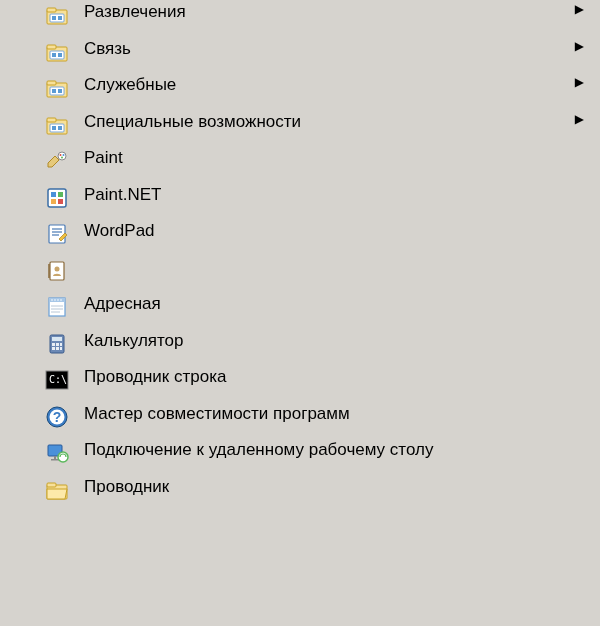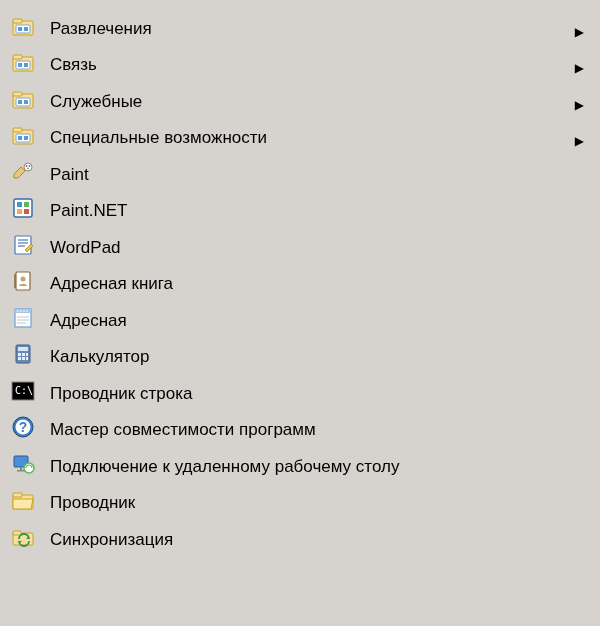--- a/index.html
+++ b/index.html
@@ -12,25 +12,26 @@
       color: #000;
       overflow: hidden;
     }
     .menu {
       display: flex;
       flex-direction: column;
       padding: 2px 0;
     }
     .menu-item {
       display: flex;
-      align-items: flex-end;
+      align-items: flex-start;
       height: 36.5px;
       padding: 0 16px 0 10px;
       cursor: default;
       position: relative;
+      margin-left: 34px;
     }
     .icon-slot {
       width: 26px;
       height: 26px;
       margin-right: 14px;
       flex-shrink: 0;
       display: flex;
       align-items: center;
       justify-content: center;
     }
@@ -140,21 +141,20 @@
     </div>
     <div class="menu-item">
       <span class="icon-slot">
         <svg width="24" height="24" viewBox="0 0 24 24">
         <path d="M5 4 C5 3 6 3 6 3 L18 3 C19 3 19 4 19 4 L19 20 C19 21 18 21 18 21 L6 21 C5 21 5 20 5 20 Z" fill="#fff" stroke="#8a6a3a" stroke-width="1.2"></path>
         <path d="M4 5 L4 19" stroke="#8a6a3a" stroke-width="1.5"></path>
         <circle cx="12" cy="10" r="2.5" fill="#c9a56a"></circle>
         <path d="M8 17 C8 14 16 14 16 17" fill="#c9a56a"></path>
       </svg>
       </span>
-      <span class="label">Адресная книга</span>
     </div>
     <div class="menu-item">
       <span class="icon-slot">
         <svg width="24" height="24" viewBox="0 0 24 24">
         <rect x="4" y="3" width="16" height="18" fill="#fff" stroke="#6aa0d8" stroke-width="1.2"></rect>
         <rect x="4" y="3" width="16" height="4" fill="#a7c7e7"></rect>
         <circle cx="7" cy="5" r="0.8" fill="#fff"></circle>
           <circle cx="10" cy="5" r="0.8" fill="#fff"></circle>
         <circle cx="13" cy="5" r="0.8" fill="#fff"></circle>
           <circle cx="16" cy="5" r="0.8" fill="#fff"></circle>
@@ -214,26 +214,13 @@
     <div class="menu-item">
       <span class="icon-slot">
         <svg width="24" height="22" viewBox="0 0 24 22">
         <rect x="2" y="6" width="20" height="14" rx="1" fill="#f7e09a" stroke="#c9a227" stroke-width="1"></rect>
         <rect x="2" y="4" width="9" height="4" rx="1" fill="#f7e09a" stroke="#c9a227" stroke-width="1"></rect>
         <path d="M2 10 L22 10 L20 20 L2 20 Z" fill="#fde9a9" stroke="#c9a227" stroke-width="1"></path>
       </svg>
       </span>
       <span class="label">Проводник</span>
     </div>
-    <div class="menu-item">
-      <span class="icon-slot">
-        <svg width="24" height="24" viewBox="0 0 24 24">
-        <rect x="2" y="8" width="20" height="12" rx="1" fill="#f7e09a" stroke="#c9a227" stroke-width="1"></rect>
-        <rect x="2" y="6" width="8" height="4" rx="1" fill="#f7e09a" stroke="#c9a227" stroke-width="1"></rect>
-        <path d="M8 14 A5 5 0 0 1 18 14" fill="none" stroke="#3a8a5a" stroke-width="1.8"></path>
-        <path d="M18 11 L18 14 L15 14 Z" fill="#3a8a5a"></path>
-        <path d="M18 16 A5 5 0 0 1 8 16" fill="none" stroke="#3a8a5a" stroke-width="1.8"></path>
-        <path d="M8 19 L8 16 L11 16 Z" fill="#3a8a5a"></path>
-      </svg>
-      </span>
-      <span class="label">Синхронизация</span>
-    </div>
   </div>
 
 </body></html>

